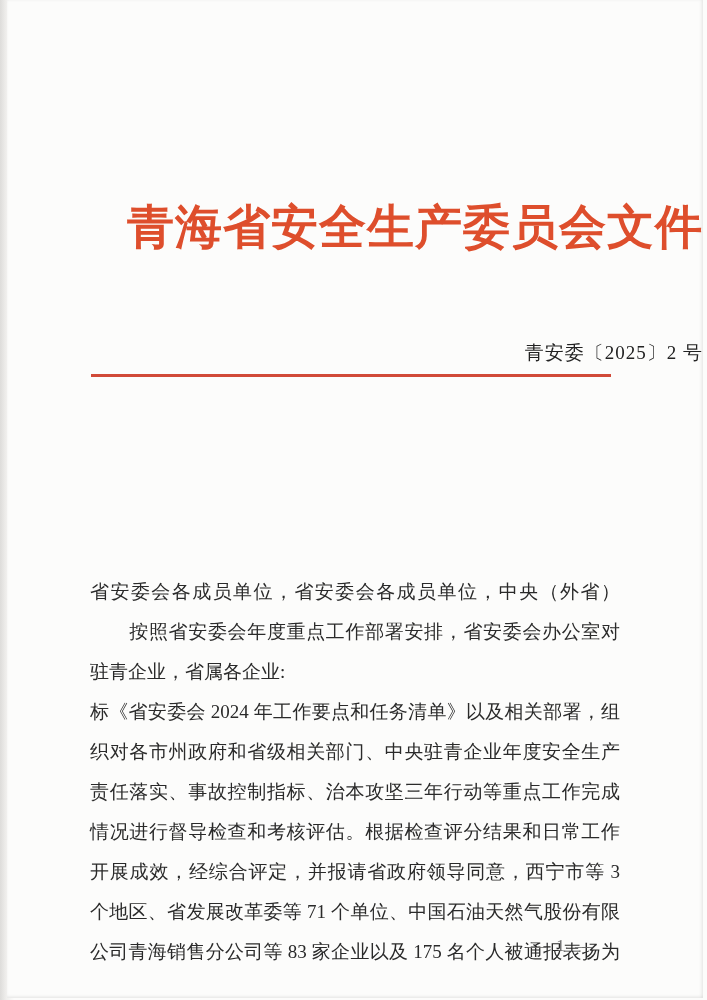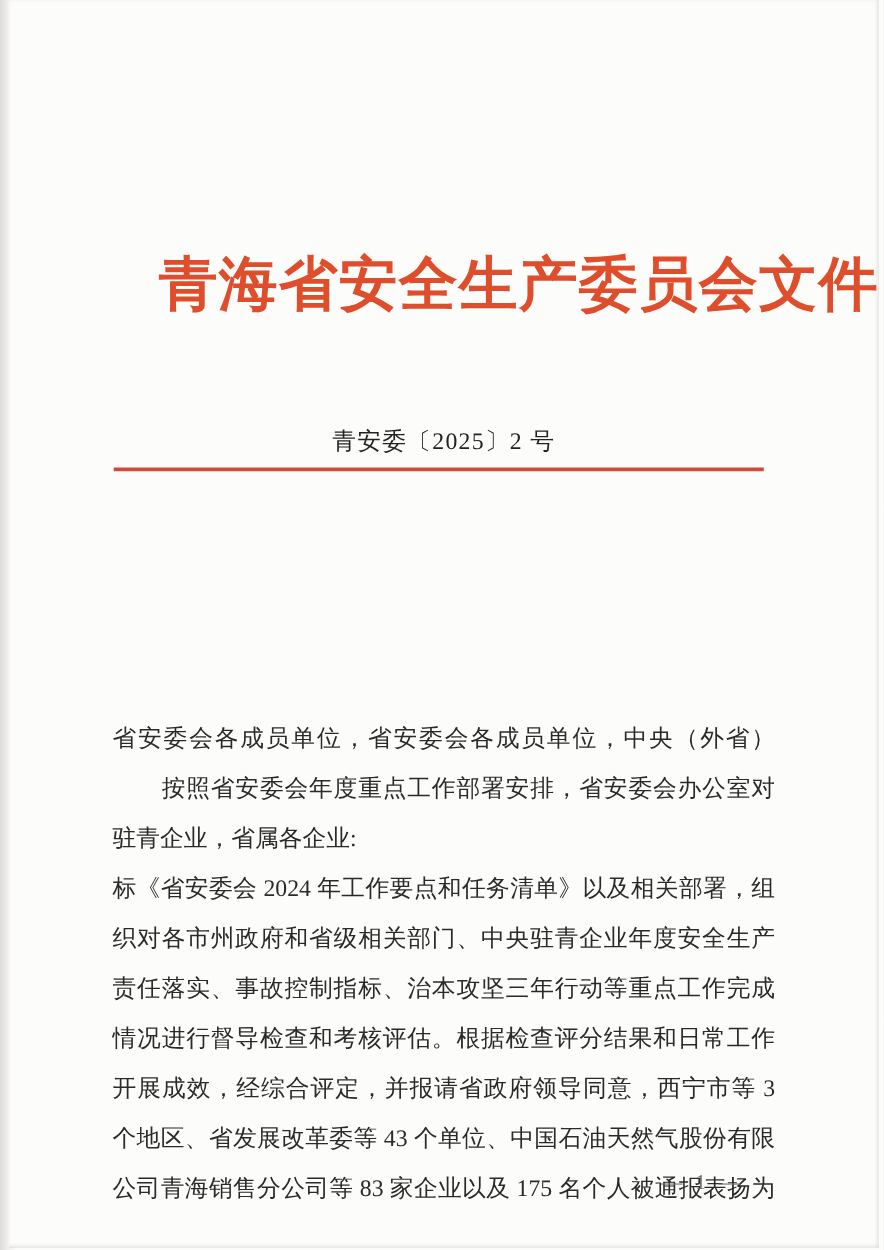--- a/index.html
+++ b/index.html
@@ -34,21 +34,21 @@
     text-align: right;
     font-size: 47px;
     font-weight: bold;
     letter-spacing: 1px;
     color: var(--masthead-red);
     white-space: nowrap;
   }
   .doc-number {
     position: absolute;
     left: 0; right: 0; top: 340px;
-    text-align: center;
+    text-align: right;
     font-size: 19px;
     color: #222;
     letter-spacing: 1px;
   }
   .red-rule {
     position: absolute;
     left: 84px; right: 92px; top: 374px;
     height: 3px;
     background: var(--rule-red);
   }
@@ -102,20 +102,20 @@
 
     <div class="body-text">
       <div class="body-line justify">省安委会各成员单位，省安委会各成员单位，中央（外省）</div>
       <div class="body-line justify">　　按照省安委会年度重点工作部署安排，省安委会办公室对</div>
       <div class="body-line">驻青企业，省属各企业:</div>
       <div class="body-line justify">标《省安委会 2024 年工作要点和任务清单》以及相关部署，组</div>
       <div class="body-line justify">织对各市州政府和省级相关部门、中央驻青企业年度安全生产</div>
       <div class="body-line justify">责任落实、事故控制指标、治本攻坚三年行动等重点工作完成</div>
       <div class="body-line justify">情况进行督导检查和考核评估。根据检查评分结果和日常工作</div>
       <div class="body-line justify">开展成效，经综合评定，并报请省政府领导同意，西宁市等 3</div>
-      <div class="body-line justify">个地区、省发展改革委等 43 个单位、中国石油天然气股份有限</div>
+      <div class="body-line justify">个地区、省发展改革委等 71 个单位、中国石油天然气股份有限</div>
       <div class="body-line justify">公司青海销售分公司等 83 家企业以及 175 名个人被通报表扬为</div>
     </div>
 
     <div class="page-number">— 1 —</div>
 
   </div>
 </div>
 
 </body></html>

